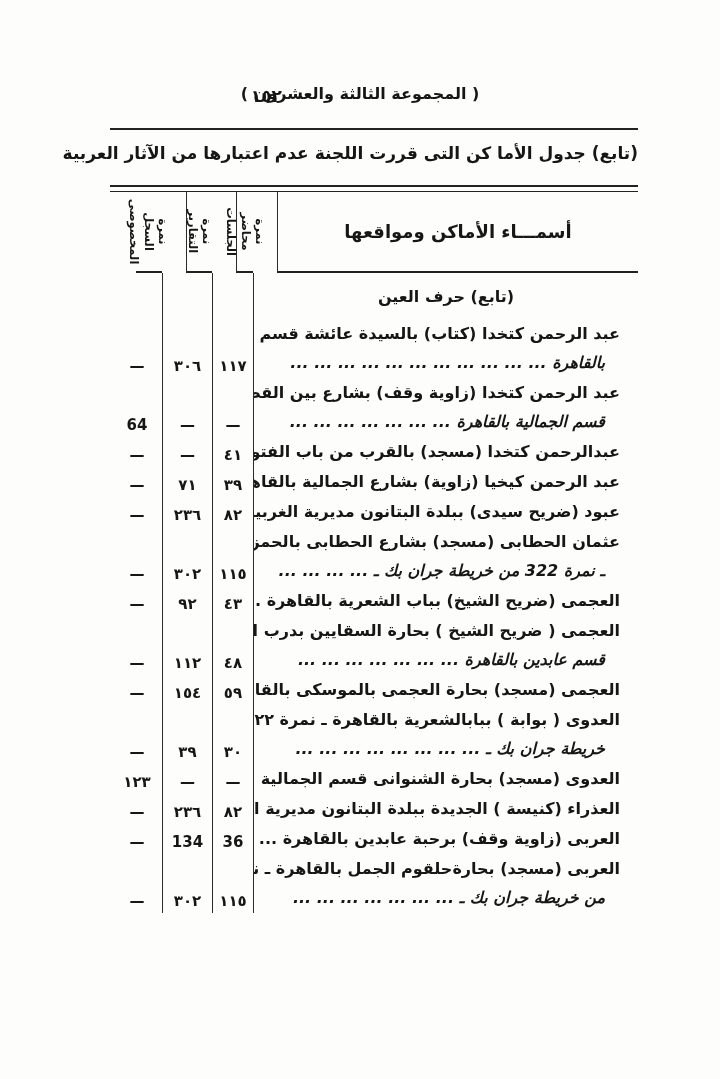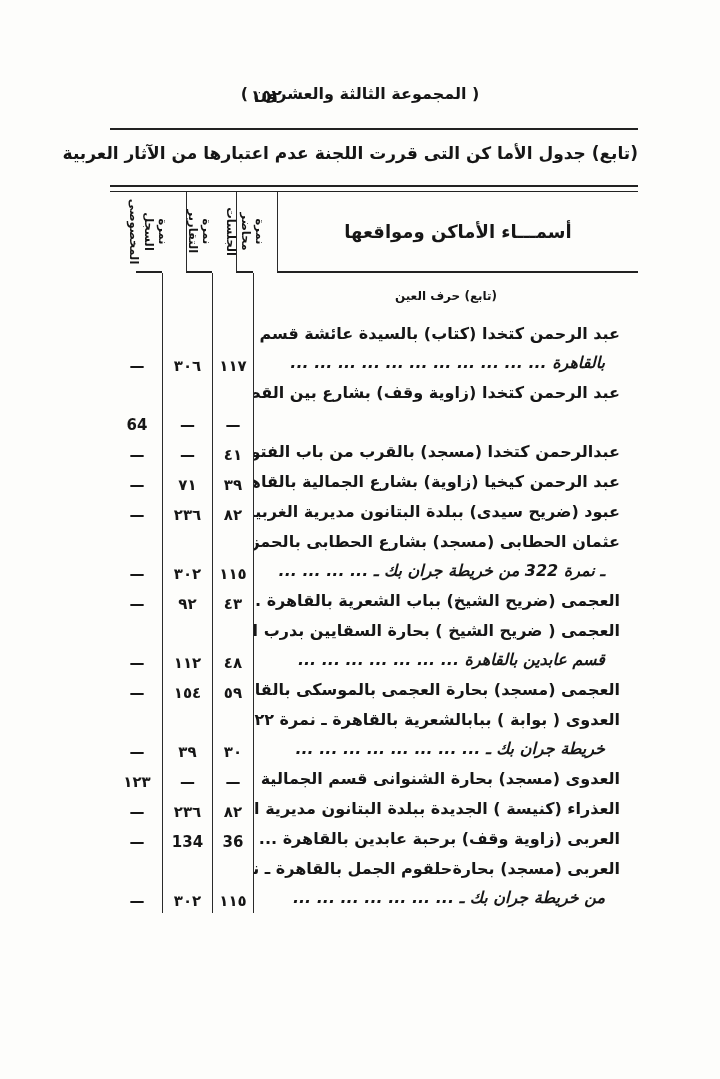--- a/index.html
+++ b/index.html
@@ -48,21 +48,21 @@
   .tr.head{height:81px;}
   .tr.head .td{border-bottom:2px solid #222;margin-left:24px;}
   .tr.head .td.names{display:flex;align-items:center;justify-content:center;
     font-size:18px;padding:0;}
   .vcell{display:flex;align-items:center;justify-content:center;overflow:visible;}
   .vtext{transform:rotate(90deg);width:78px;text-align:center;
     font-size:11.5px;font-weight:700;line-height:1.25;white-space:pre-line;}
   
   .tr.section{height:46px;}
   .tr.section .td.names{display:flex;align-items:center;justify-content:center;
-    font-size:12px;padding:0;}
+    font-size:16px;padding:0;}
   
   .tr.r1{height:30px;}
   .tr.r2{height:59px;}
   .nline{white-space:nowrap;}
   .nline.cont{padding-right:15px;font-style:italic;}
   .nline:empty{display:none;}
 </style>
 </head>
 <body>
 
@@ -109,20 +109,21 @@
         <div class="nline cont">بالقاهرة  ... ... ... ... ... ... ... ... ... ... ...</div>
       </div>
       <div class="td n1 num">١١٧</div>
       <div class="td n2 num">٣٠٦</div>
       <div class="td n3 num">—</div>
     </div>
 
     <div class="tr r2">
       <div class="td names">
         <div class="nline">عبد الرحمن كتخدا (زاوية وقف) بشارع بين القصرين</div>
+        <div class="nline cont">قسم الجمالية بالقاهرة ... ... ... ... ... ... ...</div>
       </div>
       <div class="td n1 num">—</div>
       <div class="td n2 num">—</div>
       <div class="td n3 num">64</div>
     </div>
 
     <div class="tr r1">
       <div class="td names">
         <div class="nline">عبدالرحمن كتخدا (مسجد) بالقرب من باب الفتوح بالقاهرة</div>
 

